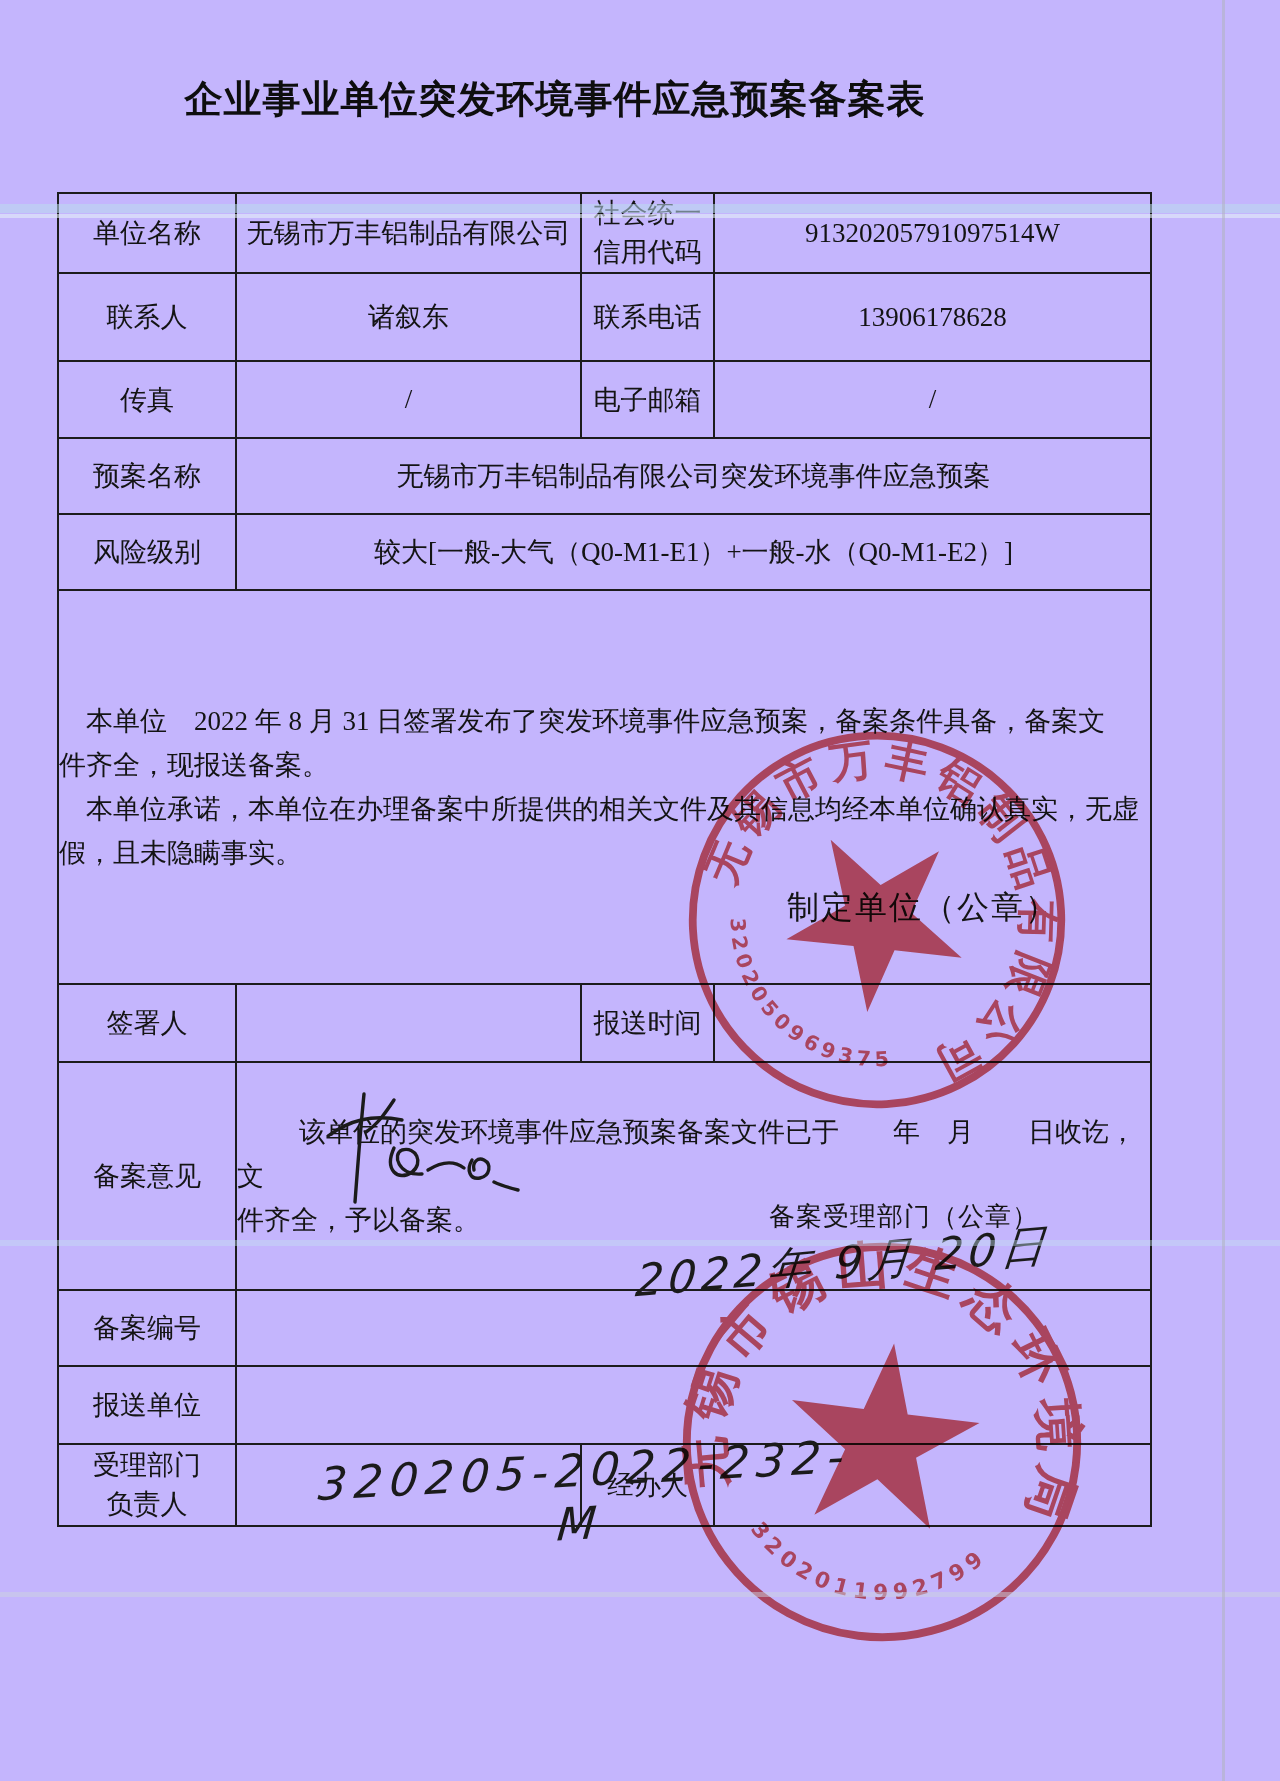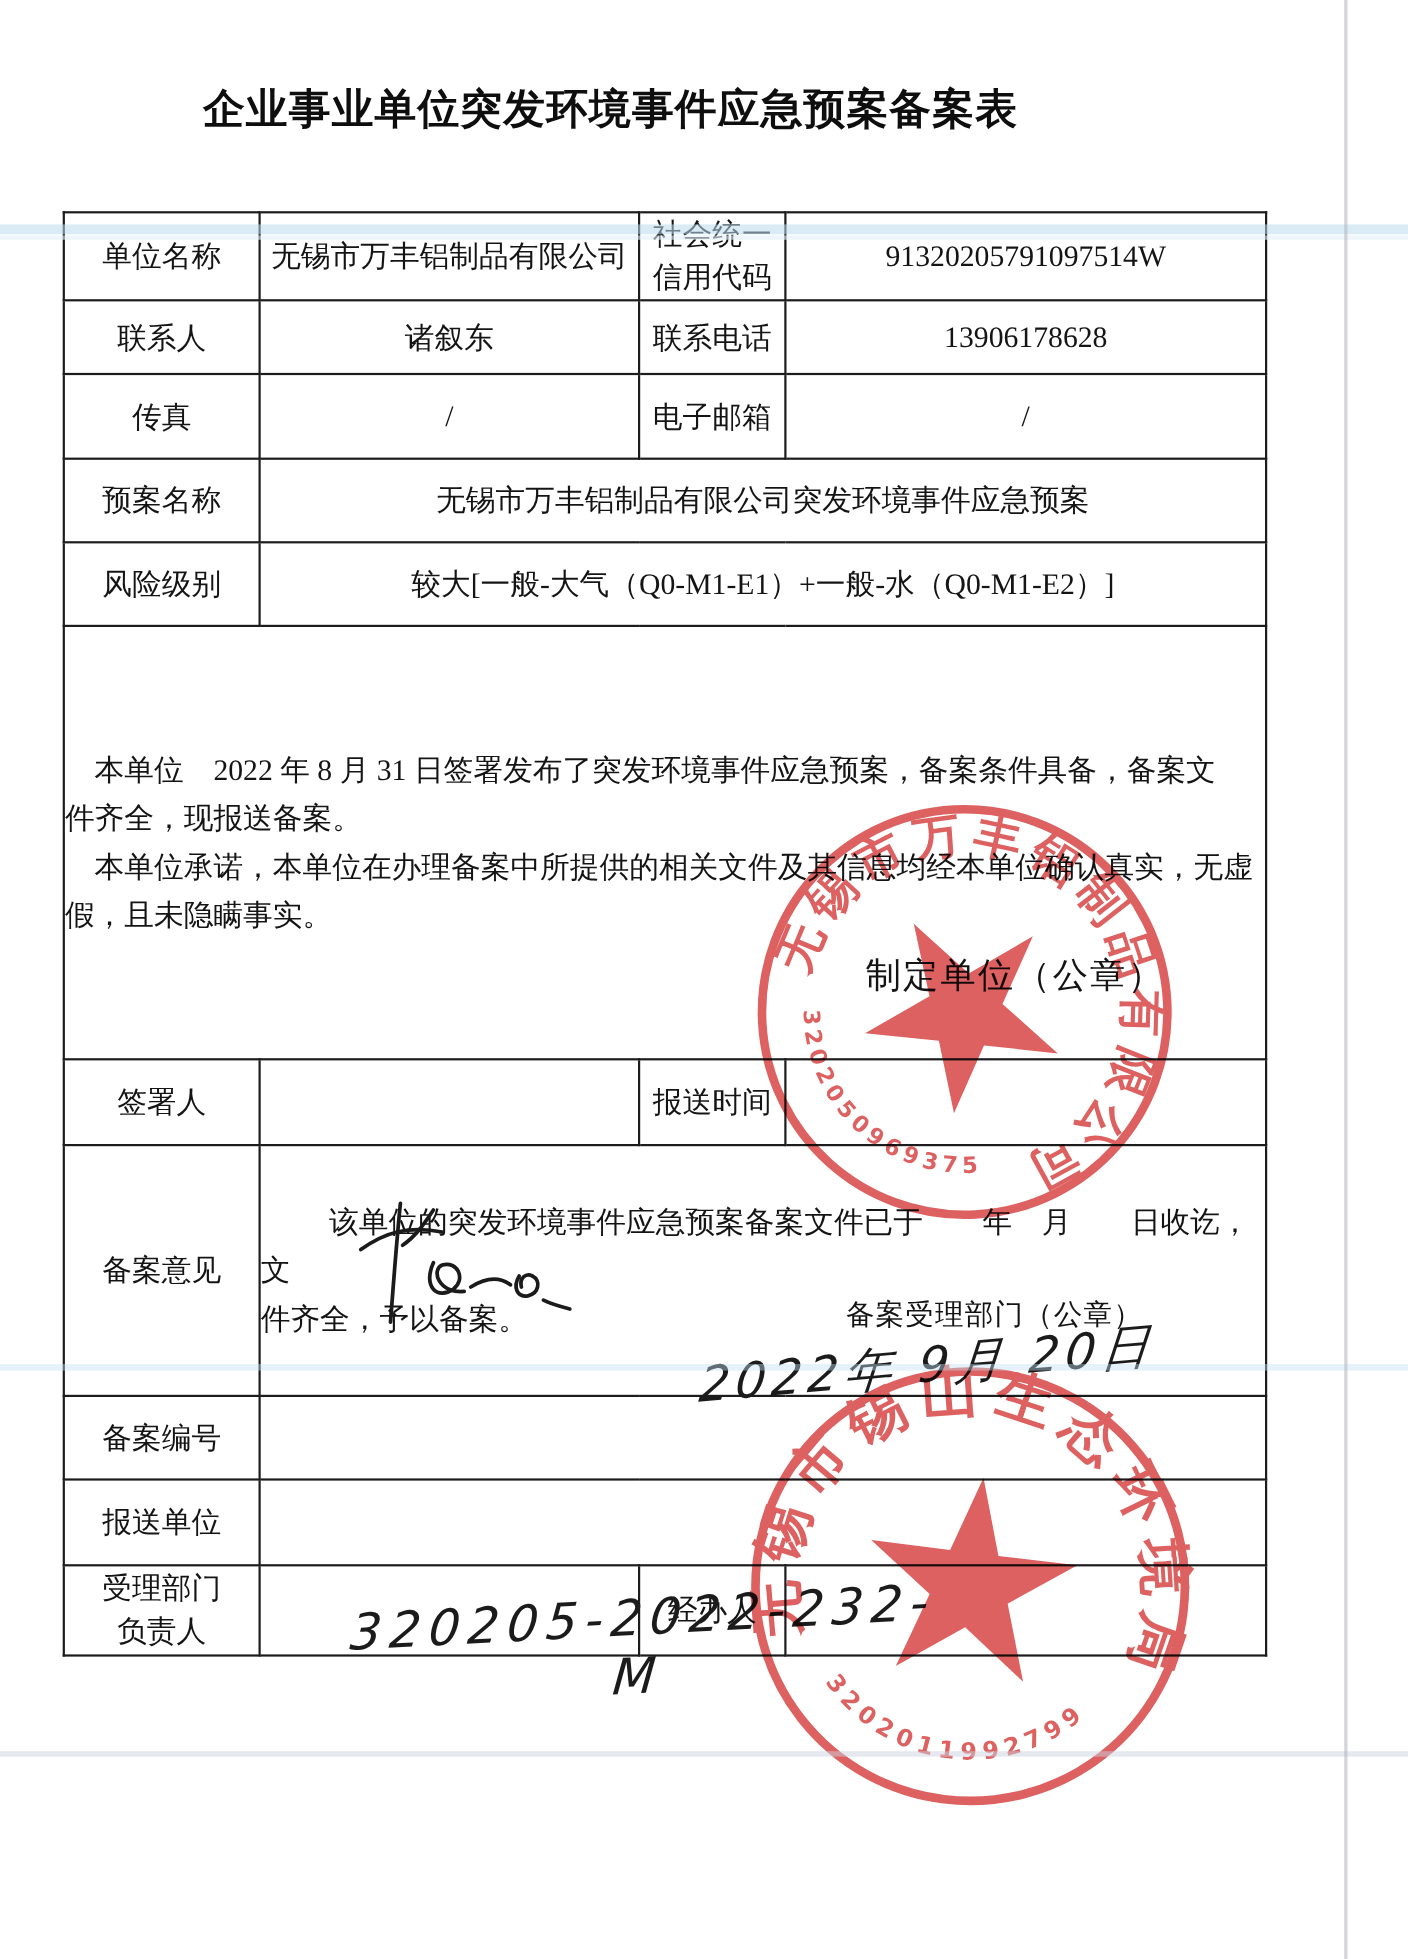--- a/index.html
+++ b/index.html
@@ -1,29 +1,29 @@
 <!DOCTYPE html>
 <html><head>
 <meta charset="utf-8">
 <style>
   html,body{margin:0;padding:0;}
   body{width:1280px;height:1781px;background:#e9eaee;}
-  .page{position:relative;width:1280px;height:1781px;background:#ffffff;overflow:hidden;
+  .page{position:relative;width:1280px;height:1781px;background:#c4b5fd;overflow:hidden;
         font-family:"Liberation Serif",serif;color:#161616;}
   
   .title{position:absolute;left:0;top:74px;width:1110px;text-align:center;
          font-family:"DejaVu Sans",sans-serif;font-weight:700;font-size:38px;
          letter-spacing:1px;color:#0e0e0e;}
   
   table.form{position:absolute;left:57px;top:192px;border-collapse:collapse;table-layout:fixed;
              width:1093px;border-radius:18px;}
   table.form td{border:2px solid #1c1c1c;padding:0;vertical-align:middle;
                 font-size:27px;color:#141414;}
   td.lbl,td.val{text-align:center;}
-  tr.h76{height:76px} tr.h77{height:77px} tr.h75{height:67px}
+  tr.h76{height:76px} tr.h77{height:77px} tr.h75{height:88px}
   tr.hdecl{height:394px} tr.hsign{height:78px} tr.hop{height:228px}
   tr.hnum{height:76px} tr.hsub{height:78px} tr.hlast{height:82px}
   .w4{display:inline-block;width:118px;line-height:1.45;}
   td.decl{vertical-align:top;text-align:left;padding:30px 24px 0 28px;font-size:28px;
           line-height:44px;position:relative;}
   .ln{white-space:pre-wrap;}
   .indent1{text-indent:1em;}
   .decl-caption{position:absolute;left:728px;top:294px;font-size:32px;letter-spacing:2px;}
   td.opcell{vertical-align:top;text-align:left;position:relative;
             padding:14px 18px 0 20px;font-size:27px;line-height:44px;}

